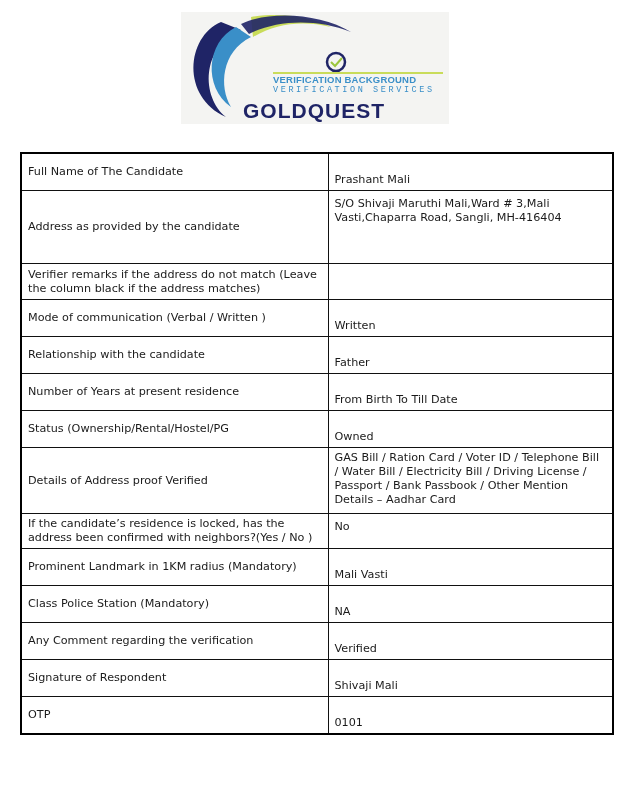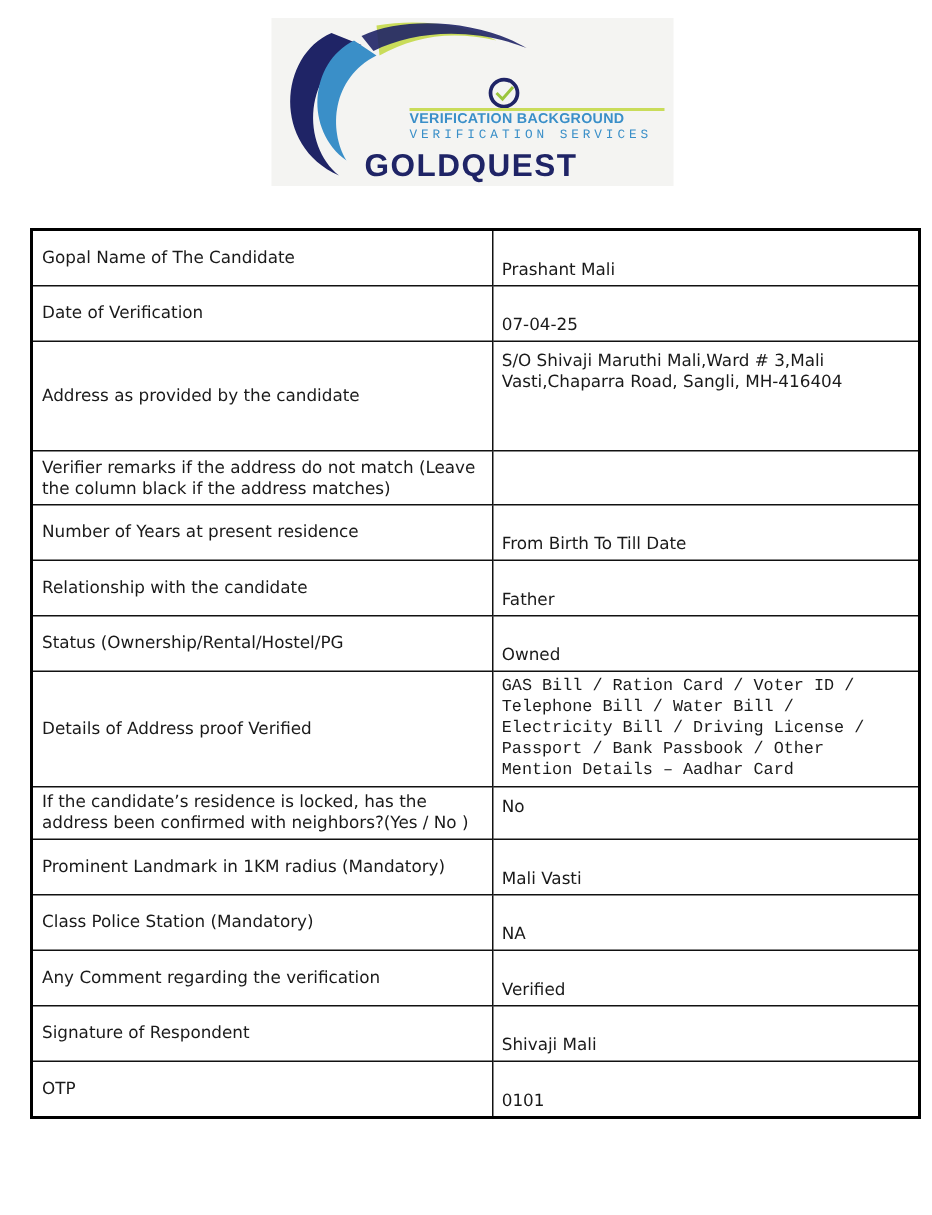--- a/index.html
+++ b/index.html
@@ -42,50 +42,50 @@
   <div class="logo-sub2">VERIFICATION SERVICES</div>
 </div>
 
 <table class="form">
   <colgroup>
       <col style="width:307px">
       <col>
     </colgroup>
   <tbody>
       <tr style="height:29px">
-    <td class="label">Gopal Name of The Candidate</td>
+    <td class="label">Full Name of The Candidate</td>
     <td class="value mid">Prashant Mali</td>
-  </tr>
-  <tr style="height:28px">
-    <td class="label">Date of Verification</td>
-    <td class="value mid">07-04-25</td>
   </tr>
   <tr style="height:73px">
     <td class="label">Address as provided by the candidate</td>
     <td class="value">S/O Shivaji Maruthi Mali,Ward # 3,Mali Vasti,Chaparra Road, Sangli, MH-416404</td>
   </tr>
   <tr style="height:36px">
     <td class="label">Verifier remarks if the address do not match (Leave the column black if the address matches)</td>
     <td class="value"></td>
   </tr>
-  <tr style="height:29px">
-    <td class="label">Number of Years at present residence</td>
-    <td class="value mid">From Birth To Till Date</td>
+  <tr style="height:28px">
+    <td class="label">Mode of communication (Verbal / Written )</td>
+    <td class="value mid">Written</td>
   </tr>
   <tr style="height:28px">
     <td class="label">Relationship with the candidate</td>
     <td class="value mid">Father</td>
+  </tr>
+  <tr style="height:29px">
+    <td class="label">Number of Years at present residence</td>
+    <td class="value mid">From Birth To Till Date</td>
   </tr>
   <tr style="height:28px">
     <td class="label">Status (Ownership/Rental/Hostel/PG</td>
     <td class="value mid">Owned</td>
   </tr>
   <tr style="height:66px">
     <td class="label">Details of Address proof Verified</td>
-    <td class="value" style="padding-top:3px;padding-right:12px;white-space:normal;font-family:Liberation Mono, monospace;">GAS Bill / Ration Card / Voter ID / Telephone Bill / Water Bill / Electricity Bill / Driving License / Passport / Bank Passbook / Other Mention Details – Aadhar Card</td>
+    <td class="value" style="padding-top:3px;padding-right:12px;white-space:normal;">GAS Bill / Ration Card / Voter ID / Telephone Bill / Water Bill / Electricity Bill / Driving License / Passport / Bank Passbook / Other Mention Details – Aadhar Card</td>
   </tr>
   <tr style="height:35px">
     <td class="label">If the candidate’s residence is locked, has the address been confirmed with neighbors?(Yes / No )</td>
     <td class="value">No</td>
   </tr>
   <tr style="height:28px">
     <td class="label">Prominent Landmark in 1KM radius (Mandatory)</td>
     <td class="value mid">Mali Vasti</td>
   </tr>
   <tr style="height:28px">

